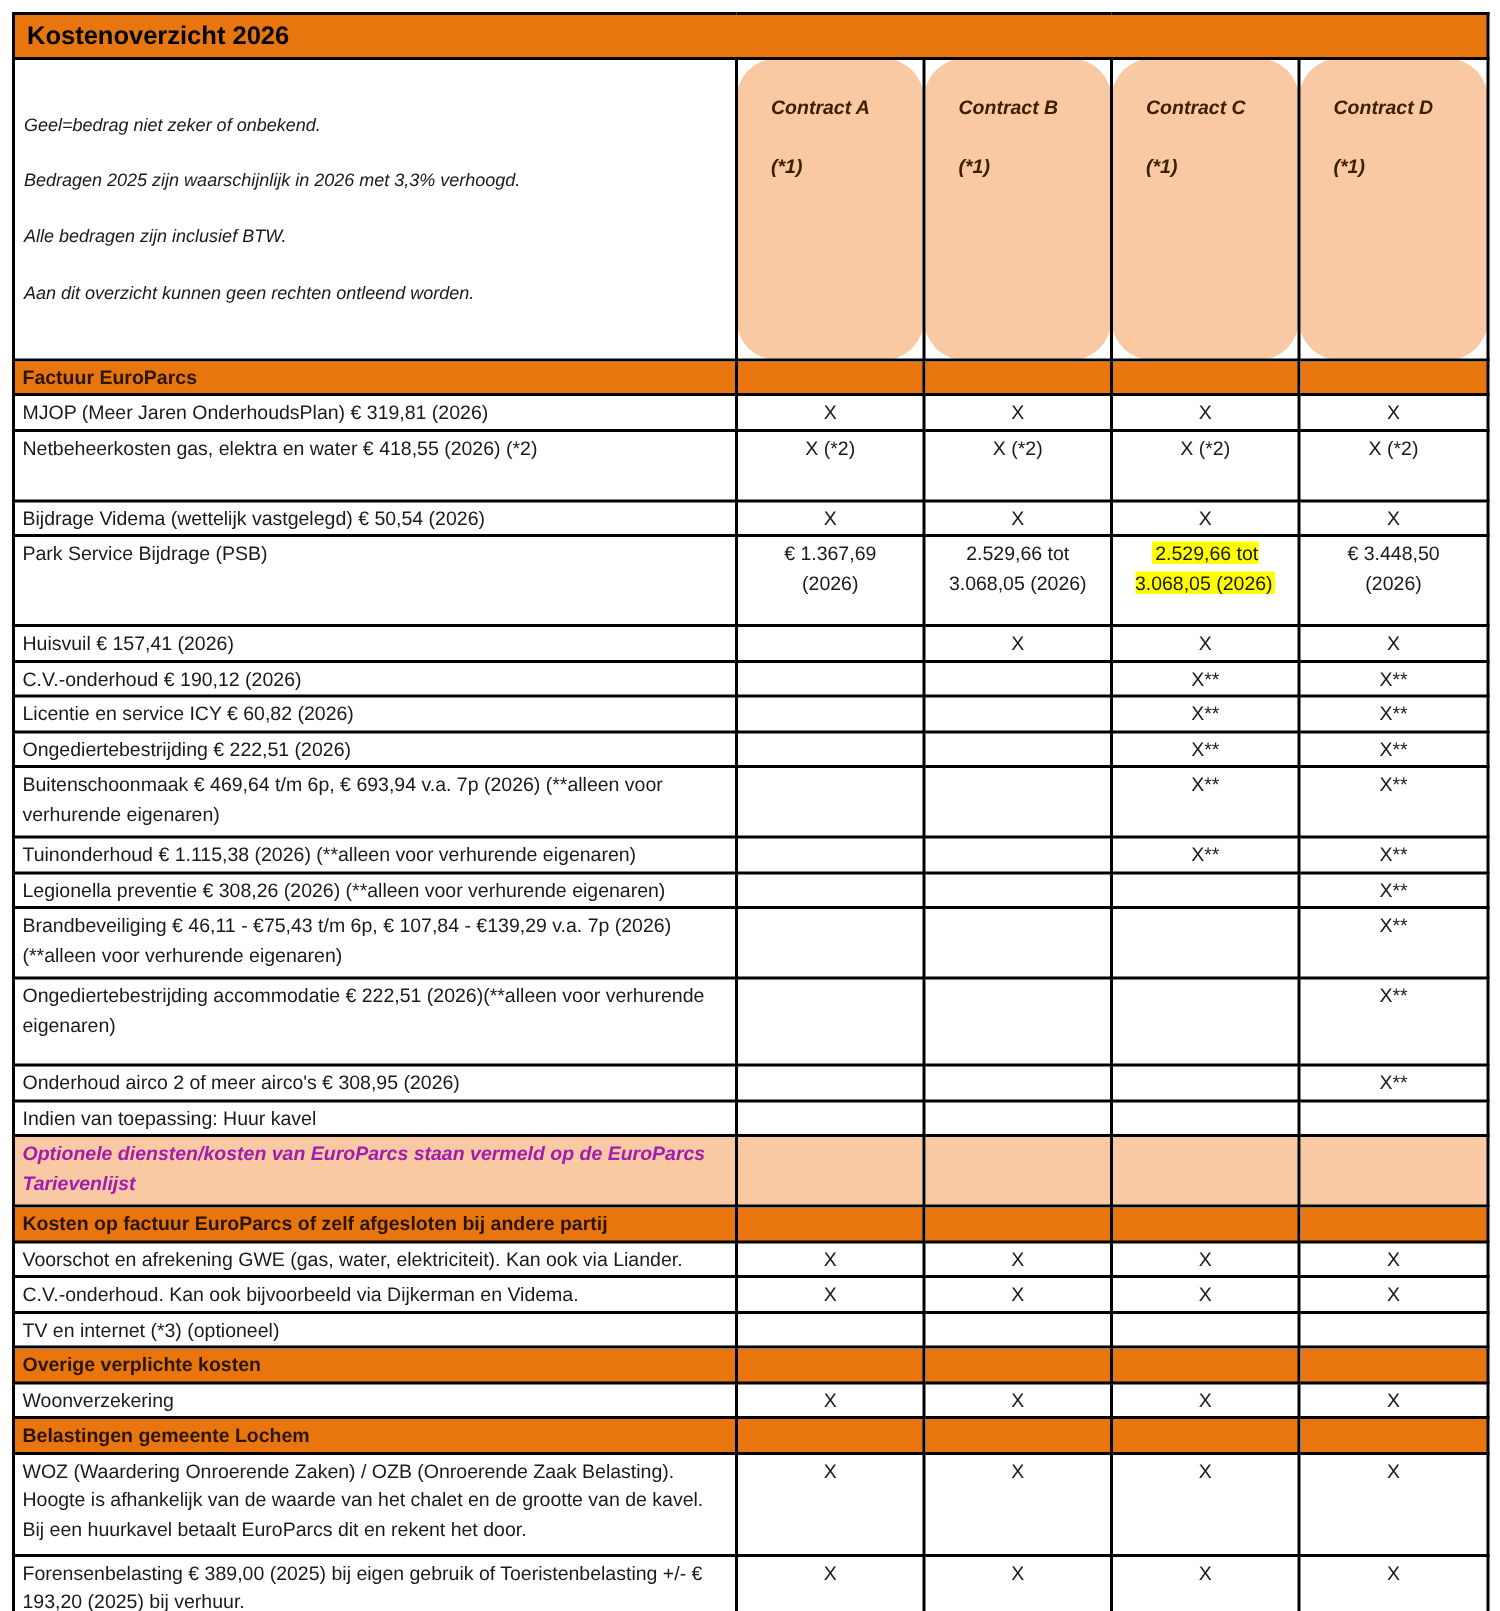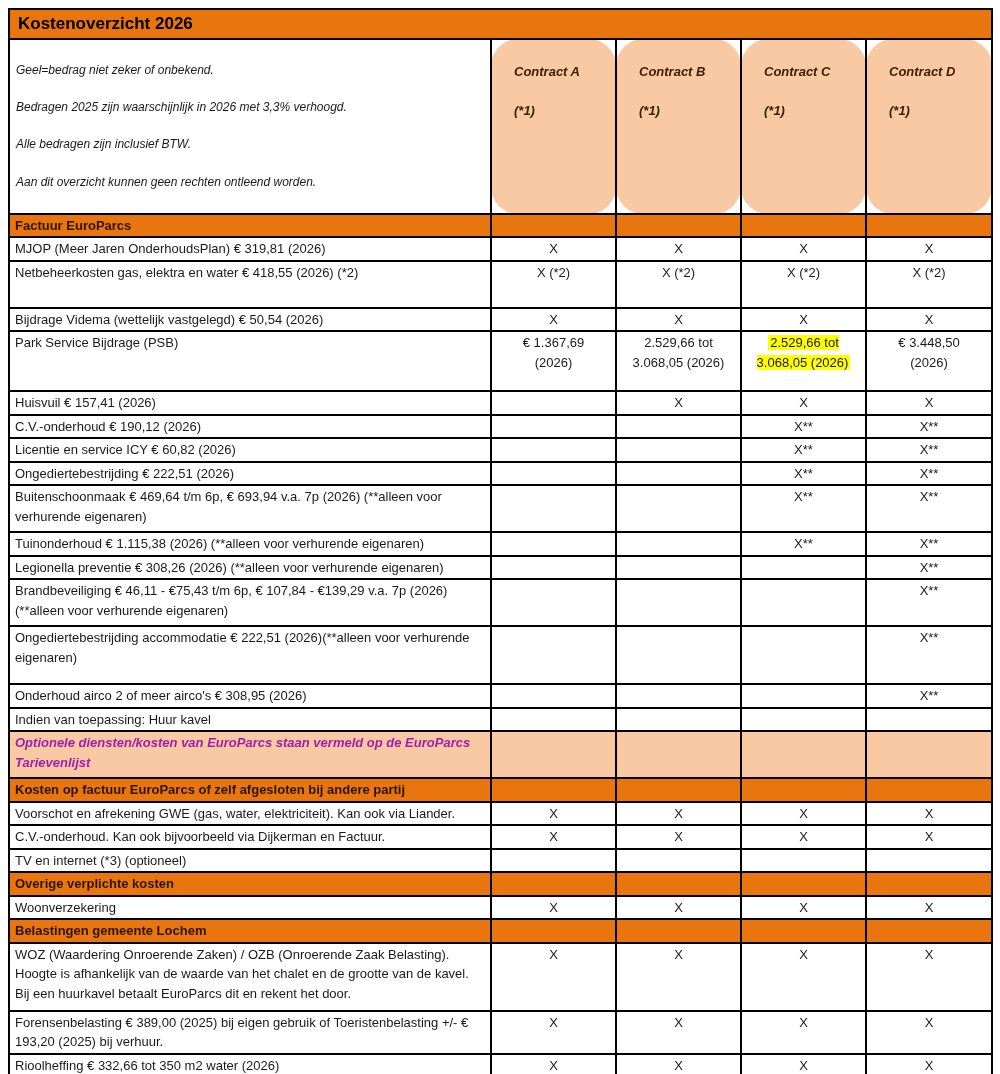--- a/index.html
+++ b/index.html
@@ -19,21 +19,21 @@
     border-collapse:collapse; width:983px; table-layout:fixed;
   }
   td,th{
     border:2px solid #000; padding:1px 5px; vertical-align:top;
     font-size:13px; line-height:1.5; white-space:pre-line; overflow:hidden;
   }
   td.title-cell{
     background:var(--orange); font-weight:bold; font-size:17px;
     padding:1px 8px; color:#000000; white-space:nowrap;
   }
-  td.notes-cell{font-style:italic; font-size:12px; line-height:1.55; padding:3px 6px;}
+  td.notes-cell{font-style:italic; font-size:12px; line-height:1.55; padding:16px 6px;}
   th.colhead{
     background:var(--peach); font-style:italic; font-weight:600;
     text-align:left; color:#3d2000; font-size:13px; padding:3px 22px;border-radius:27px;
   }
   td.label{text-align:left;}
   td.val{text-align:center;}
   td.section{
     background:var(--orange); font-weight:bold; color:var(--section-ink);
   }
   td.note{
@@ -214,21 +214,21 @@
           <td class="val section"></td>
         </tr>
         <tr>
           <td class="label item">Voorschot en afrekening GWE (gas, water, elektriciteit). Kan ook via Liander.</td>
           <td class="val item">X</td>
           <td class="val item">X</td>
           <td class="val item">X</td>
           <td class="val item">X</td>
         </tr>
         <tr>
-          <td class="label item">C.V.-onderhoud. Kan ook bijvoorbeeld via Dijkerman en Factuur.</td>
+          <td class="label item">C.V.-onderhoud. Kan ook bijvoorbeeld via Dijkerman en Videma.</td>
           <td class="val item">X</td>
           <td class="val item">X</td>
           <td class="val item">X</td>
           <td class="val item">X</td>
         </tr>
         <tr>
           <td class="label item">TV en internet (*3) (optioneel)</td>
           <td class="val item"></td>
           <td class="val item"></td>
           <td class="val item"></td>

